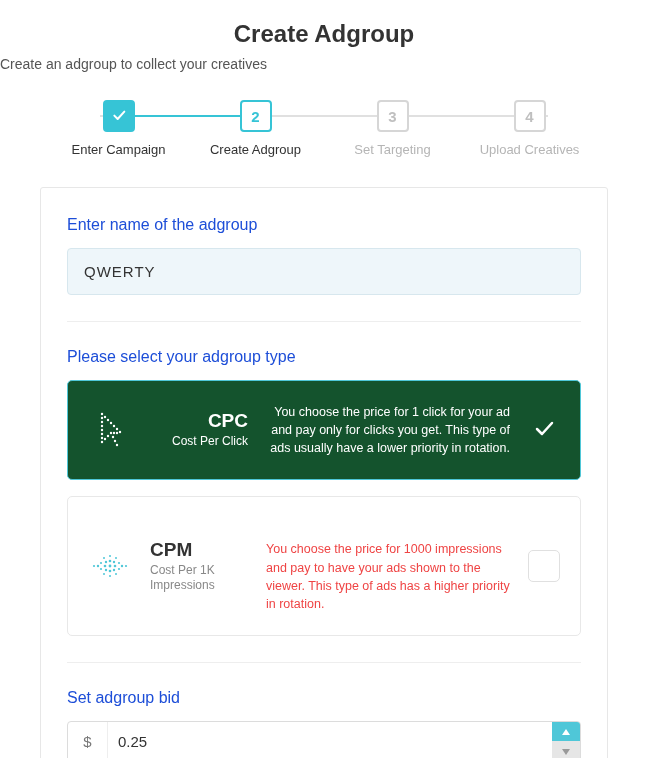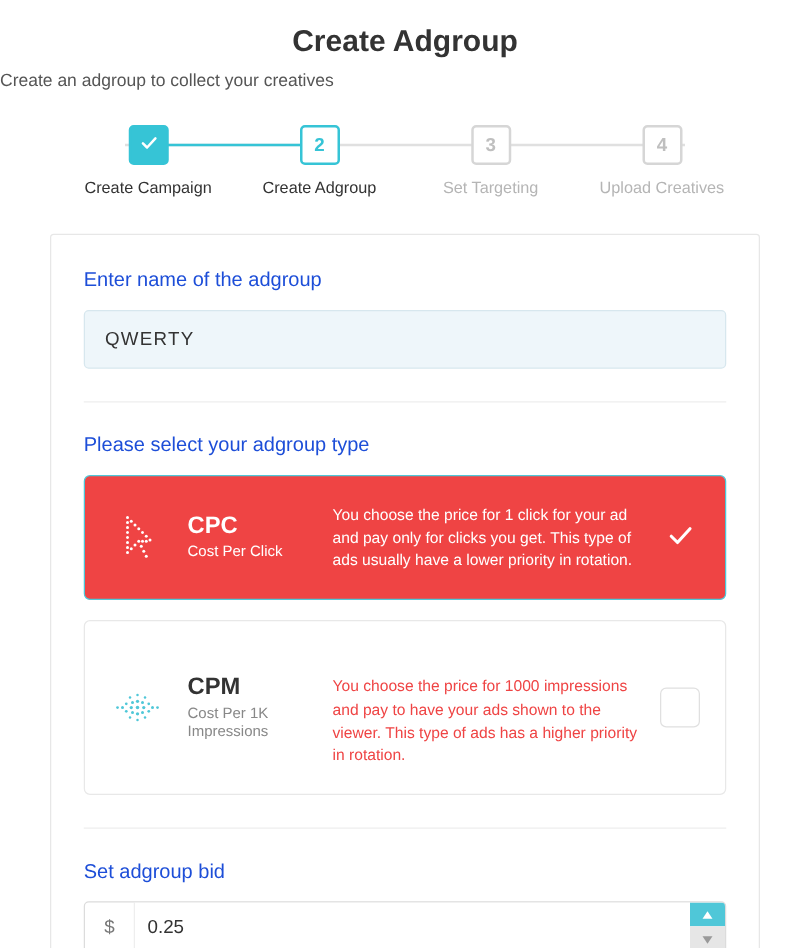--- a/index.html
+++ b/index.html
@@ -125,23 +125,24 @@
     border: 1px solid #e8e8e8;
     border-radius: 5px;
     padding: 22px 20px;
     display: flex;
     align-items: center;
     gap: 18px;
     margin-bottom: 16px;
     cursor: pointer;
   }
   .type-card.selected {
-    background: #ef4444;
+    background: #14532d;
     border-color: #4fc7d8;
     color: #fff;
+    text-align: right;
   }
   .type-icon {
     width: 44px;
     height: 44px;
     flex-shrink: 0;
   }
   .type-meta {
     width: 98px;
     flex-shrink: 0;
   }
@@ -230,21 +231,21 @@
     <div class="segment-active"></div>
 
     <div class="step">
       <div class="step-box done">
         <span>
           <svg viewBox="0 0 24 24" width="16" height="16" fill="none" stroke="#fff" stroke-width="3" stroke-linecap="round" stroke-linejoin="round">
               <polyline points="5 13 10 18 20 7"></polyline>
             </svg>
         </span>
       </div>
-      <div class="step-label">Create Campaign</div>
+      <div class="step-label">Enter Campaign</div>
     </div>
 
     <div class="step">
       <div class="step-box current">2</div>
       <div class="step-label">Create Adgroup</div>
     </div>
 
     <div class="step pending">
       <div class="step-box pending">3</div>
       <div class="step-label">Set Targeting</div>

